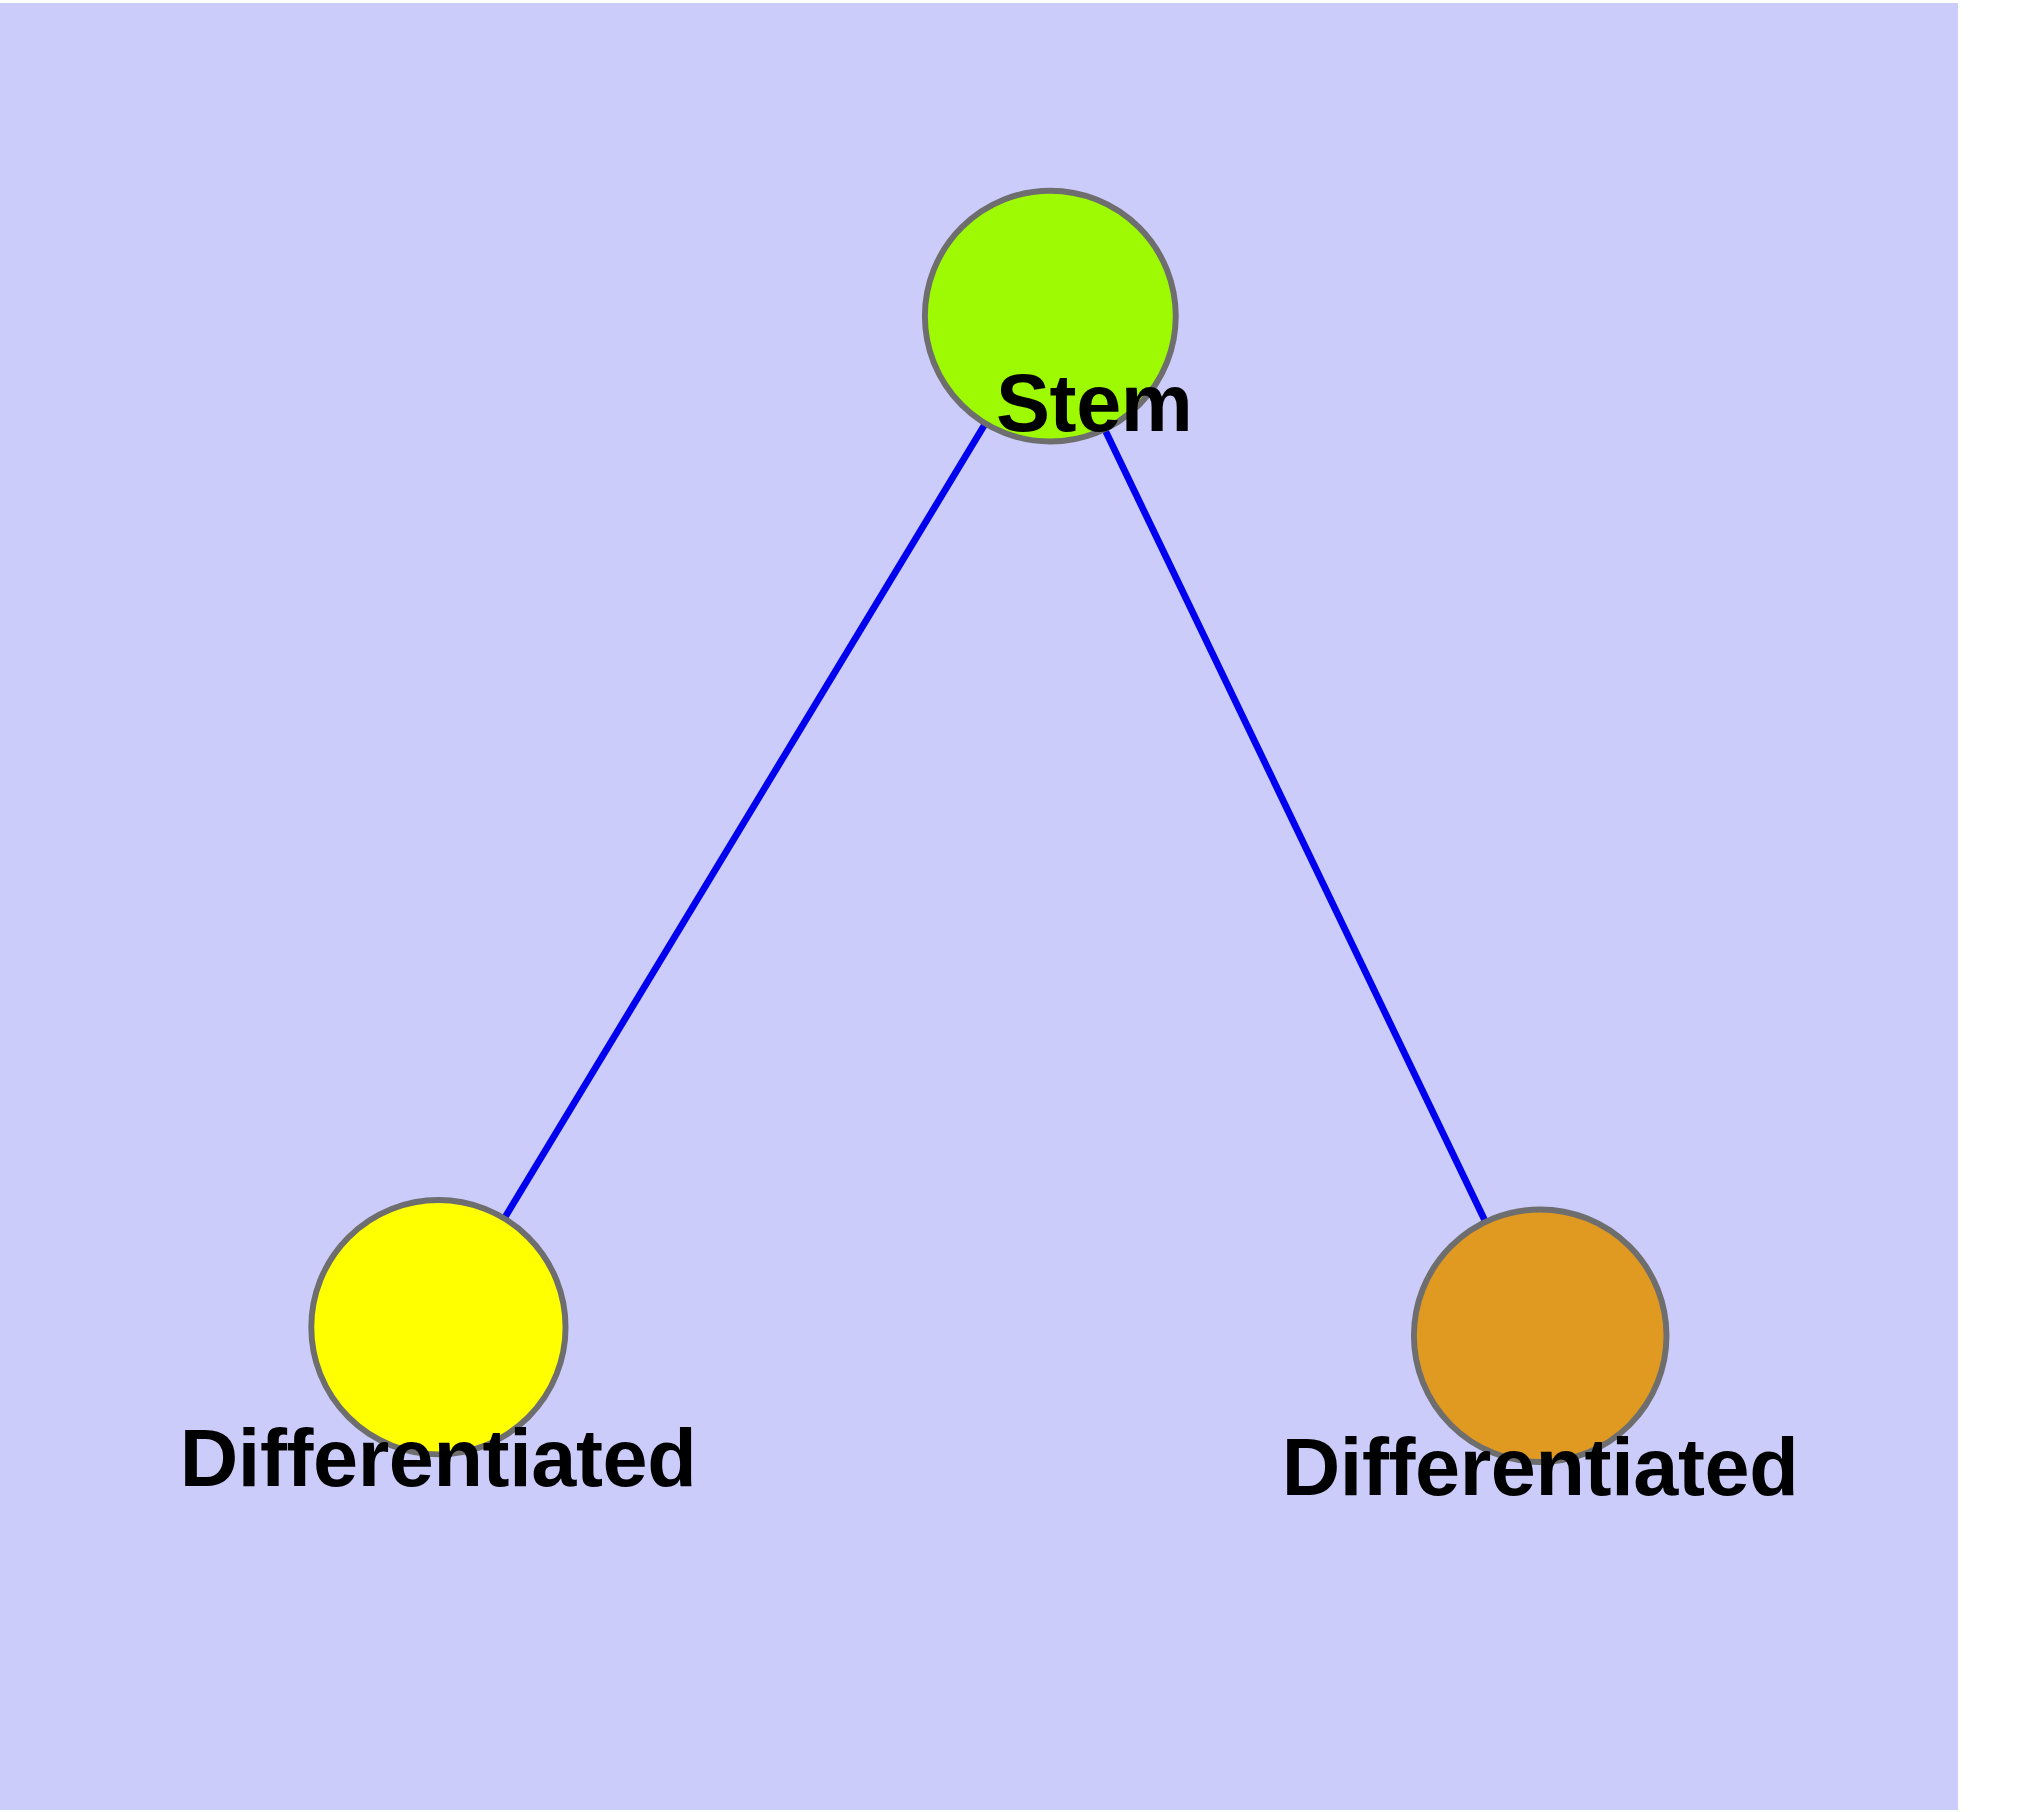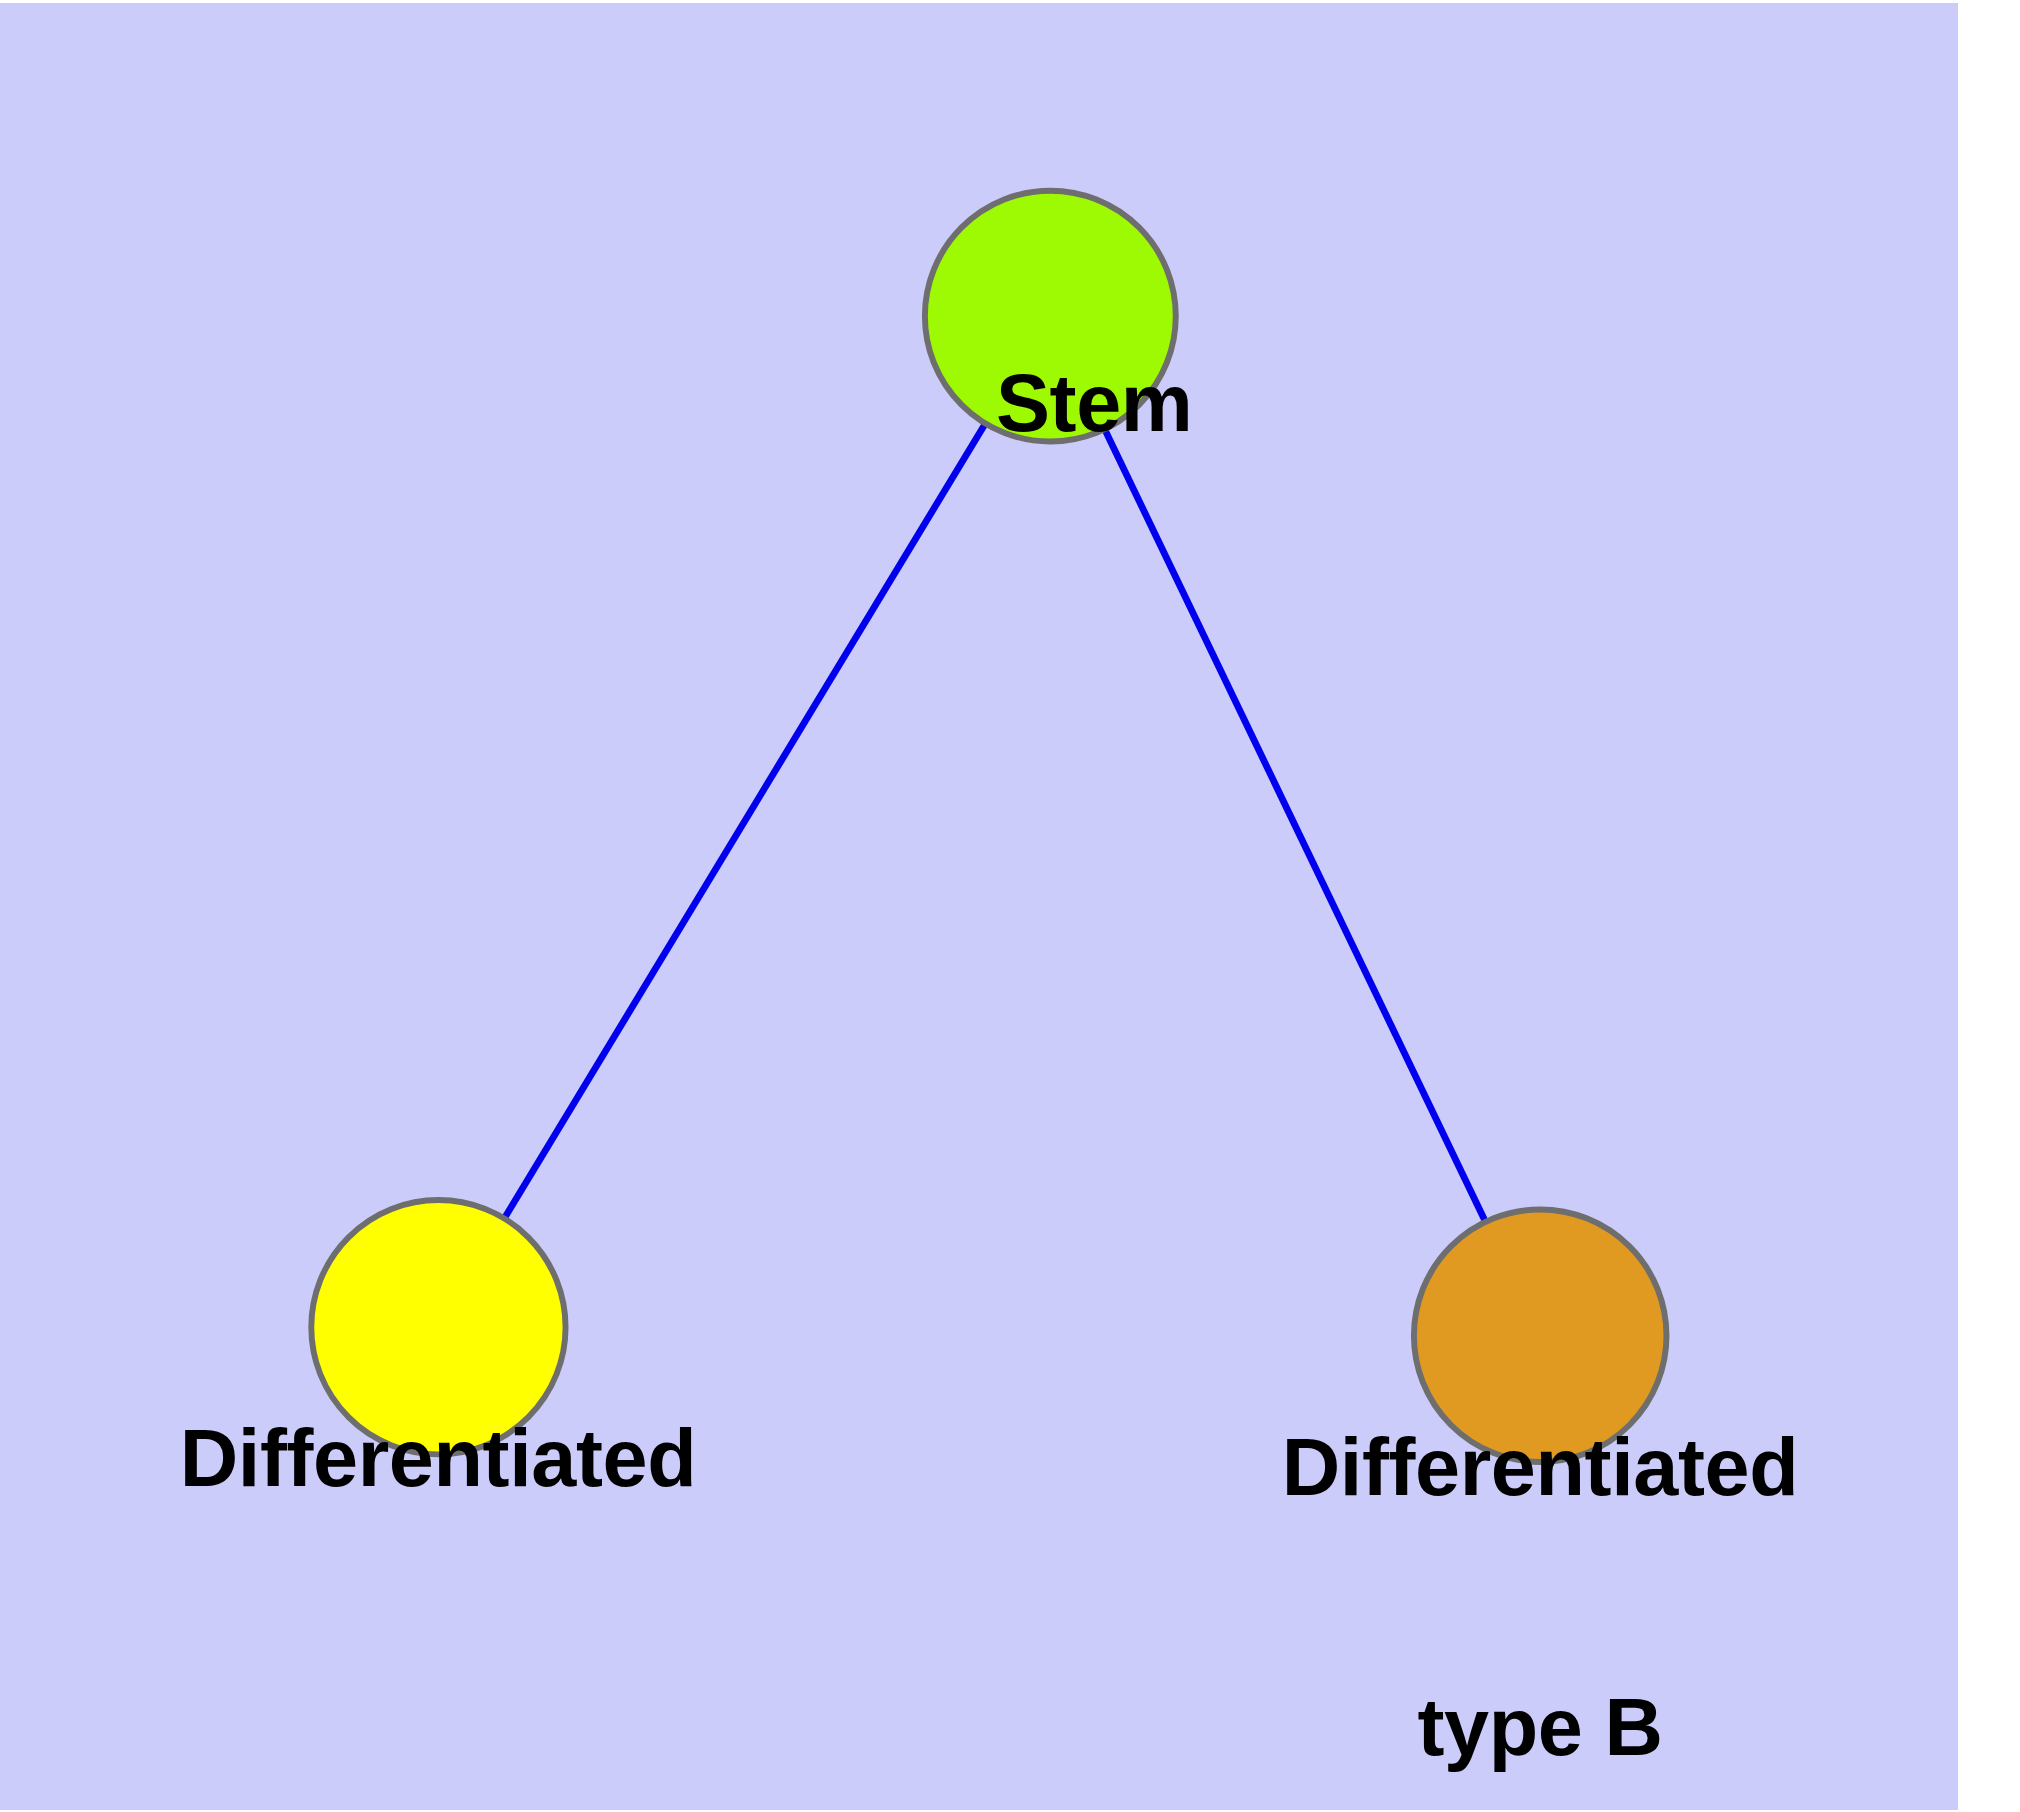--- a/index.html
+++ b/index.html
@@ -69,17 +69,16 @@
   <div class="node-label label-stem" style="left:711px; top:273px; width:678px;">
     <span>Stem</span>
   </div>
 
   <div class="node-label label-type-a" style="left:99px; top:1242px; width:678px;">
     <div>Differentiated</div>
   </div>
 
   <div class="node-label label-type-b" style="left:1201px; top:1251px; width:678px;">
     <div>Differentiated</div>
-    <div>type B</div>
   </div>
 
 </div>
 
 
 </body></html>

